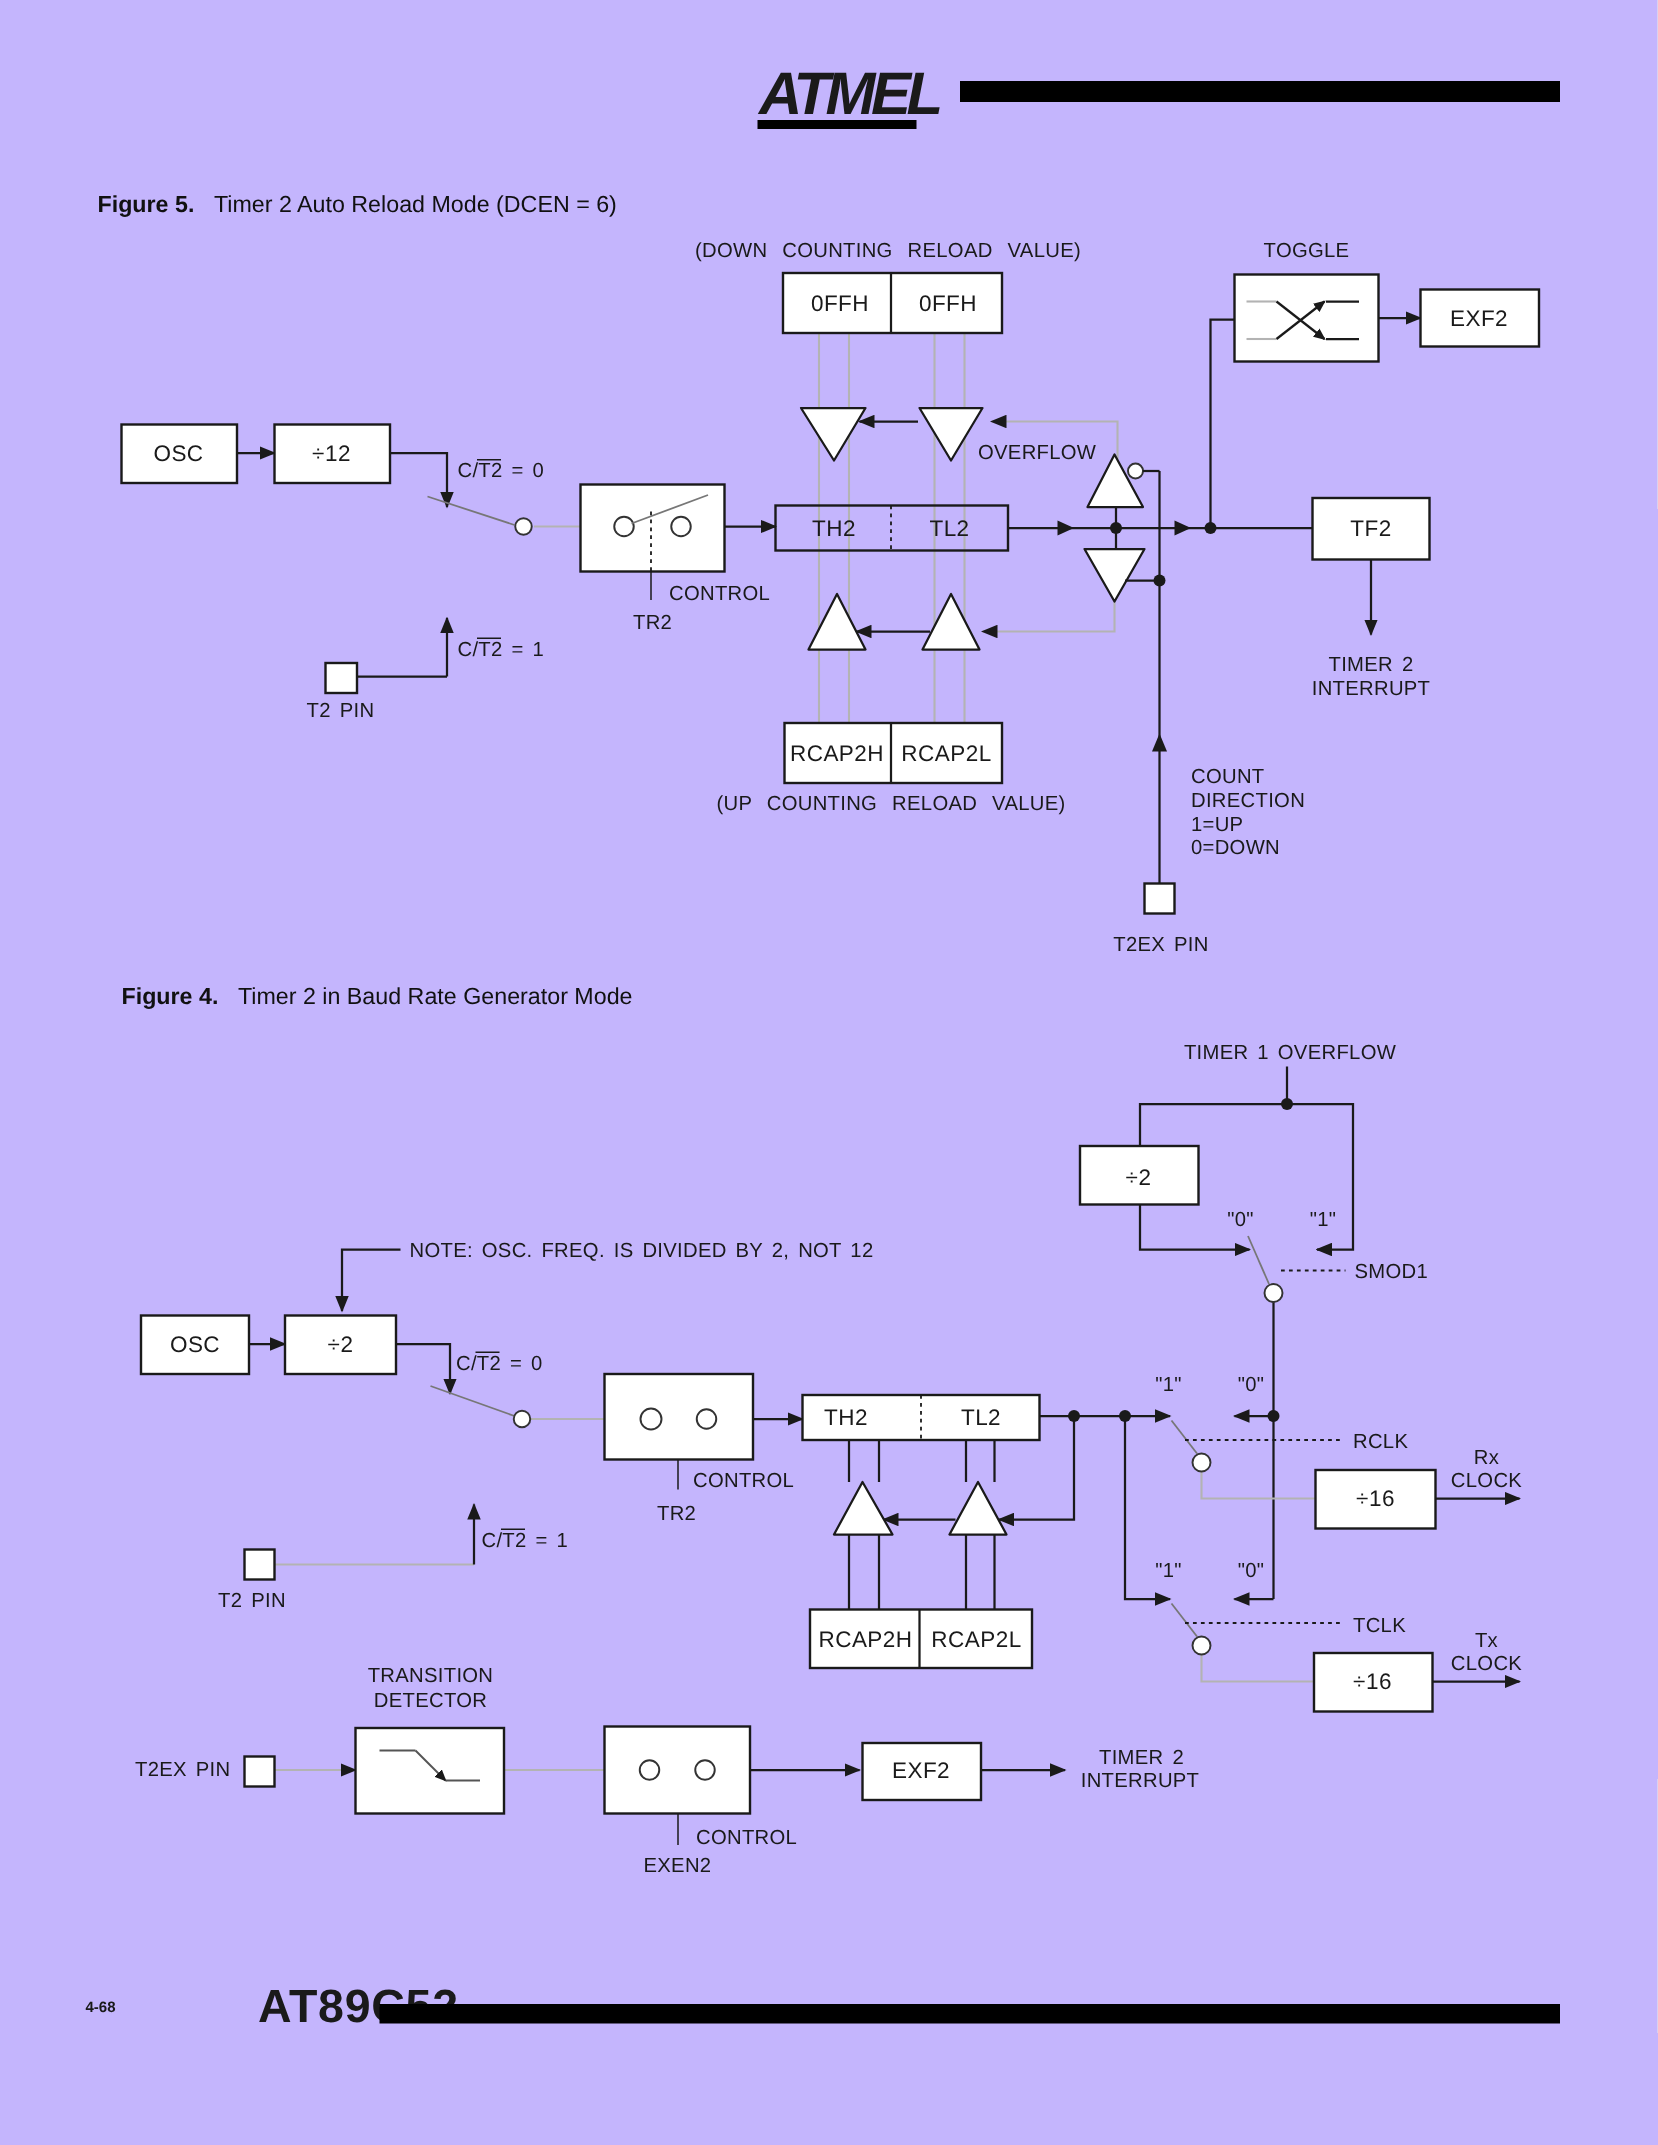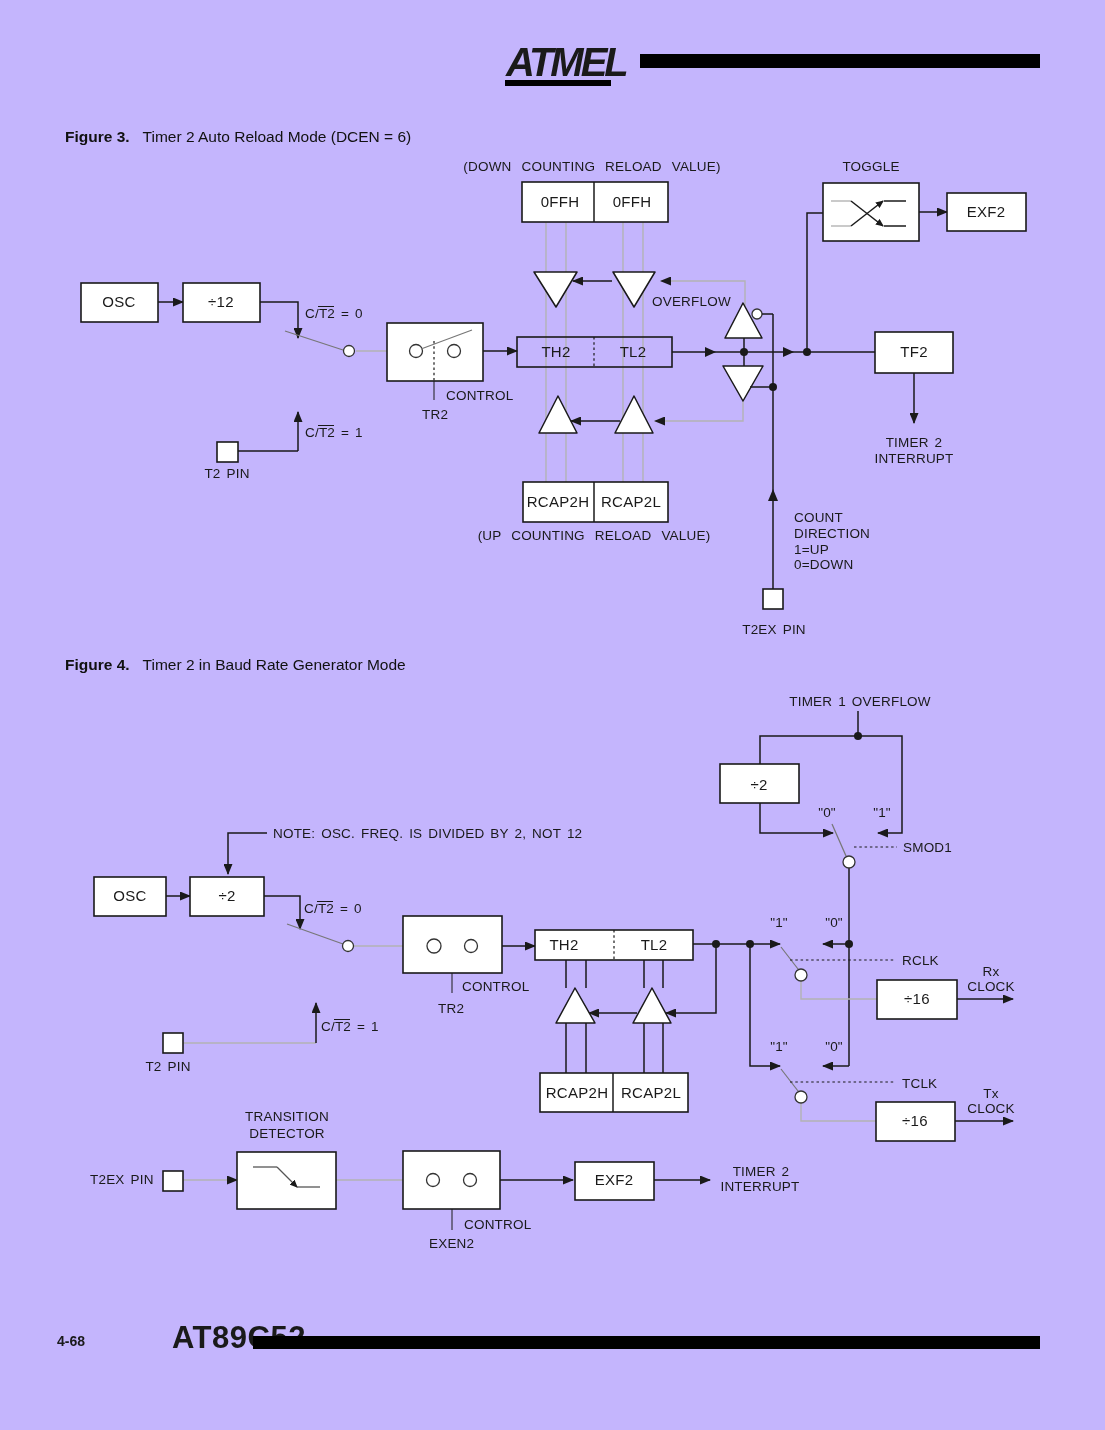--- a/index.html
+++ b/index.html
@@ -1,21 +1,21 @@
 <!DOCTYPE html>
 <html><head>
 <meta charset="utf-8">
 <style>
   html,body{margin:0;padding:0;background:#e8e8e8}
   #page{position:relative;width:1105px;height:1430px;background:#c4b5fd;overflow:hidden;
         font-family:"Liberation Sans",sans-serif;color:#1a1a1a}
   .abs{position:absolute}
   .figtitle{position:absolute;font-size:15.5px;color:#111;white-space:nowrap}
   .figtitle .fl{font-weight:bold;margin-right:13px}
-  .pageno{position:absolute;left:57px;top:1333px;font-weight:bold;font-size:14px}
+  .pageno{position:absolute;left:57px;top:1333px;font-weight:bold;font-size:10px}
   .chip{position:absolute;left:172px;top:1322px;font-weight:bold;font-size:31px;line-height:1;letter-spacing:.5px}
   .bar{position:absolute;background:#000}
   svg{position:absolute;left:0;overflow:visible}
   svg text{font-family:"Liberation Sans",sans-serif;fill:#1a1a1a}
   .t{font-size:13.5px;letter-spacing:.2px;word-spacing:2px}
   .tb{font-size:15px;letter-spacing:.3px}
   .cap{font-size:13.5px;word-spacing:6px;letter-spacing:.2px}
   .mid{text-anchor:middle}
   .bx{fill:#fff;stroke:#1a1a1a;stroke-width:1.6}
   .bxn{fill:none;stroke:#1a1a1a;stroke-width:1.6}
@@ -34,23 +34,23 @@
 
 <div id="page">
 
   <svg class="abs" style="left:505px;top:34px" width="135" height="58" viewBox="0 0 135 58">
     <text x="1" y="42" style="font-style:italic;font-weight:bold;font-size:40px;letter-spacing:-3px">ATMEL</text>
     <rect x="0" y="46" width="106" height="6" fill="#000"></rect>
   </svg>
   <div class="bar" style="left:640px;top:54px;width:400px;height:14px"></div>
 
   <div class="figtitle" style="left:65px;top:128px">
-    <span class="fl">Figure 3.</span><span>Timer 2 Auto Reload Mode (DCEN = 6)</span>
+    <span class="fl">Figure 5.</span><span>Timer 2 Auto Reload Mode (DCEN = 6)</span>
   </div>
-  <div class="figtitle" style="left:65px;top:656px">
+  <div class="figtitle" style="left:81px;top:656px">
     <span class="fl">Figure 4.</span><span>Timer 2 in Baud Rate Generator Mode</span>
   </div>
 
   <svg style="top:155px" width="1105" height="510" viewBox="0 155 1105 510">
     <defs>
       <marker id="ah3" markerWidth="11" markerHeight="9" refX="10" refY="4.5" orient="auto" markerUnits="userSpaceOnUse">
         <path d="M0,0 L11,4.5 L0,9 z" fill="#1a1a1a"></path>
       </marker>
       <marker id="ah3s" markerWidth="8" markerHeight="7" refX="7" refY="3.5" orient="auto" markerUnits="userSpaceOnUse">
         <path d="M0,0 L8,3.5 L0,7 z" fill="#1a1a1a"></path>

